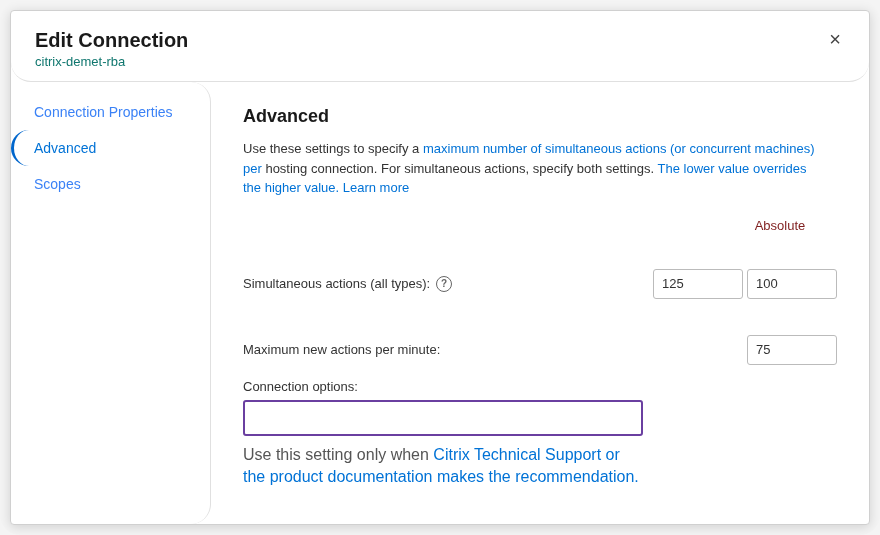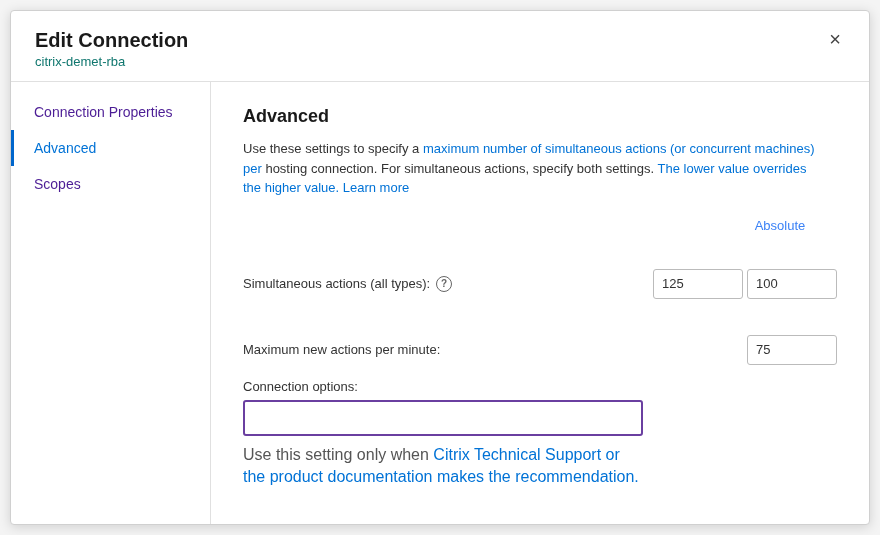--- a/index.html
+++ b/index.html
@@ -1,15 +1,15 @@
 <!DOCTYPE html>
 <html><head>
   <meta charset="utf-8">
   <style>
-    * { box-sizing: border-box; margin: 0; padding: 0; }
+    * { box-sizing: border-box; margin: 0; padding: 0; border-radius: 20px; }
     body {
       font-family: -apple-system, BlinkMacSystemFont, 'Segoe UI', Arial, sans-serif;
       font-size: 14px;
       background: #f4f4f4;
       display: flex;
       align-items: center;
       justify-content: center;
       min-height: 100vh;
     }
     .dialog {
@@ -54,21 +54,21 @@
       flex: 1;
     }
     .sidebar {
       width: 200px;
       border-right: 1px solid #e0e0e0;
       padding: 12px 0;
     }
     .sidebar-item {
       padding: 10px 20px;
       cursor: pointer;
-      color: #4c1d95;
+      color: #3b82f6;
       font-size: 14px;
       border-left: 3px solid transparent;
     }
     .sidebar-item.active {
       border-left: 3px solid #0066cc;
       color: #0072d6;
       font-weight: 500;
     }
     .main-content {
       flex: 1;
@@ -98,21 +98,21 @@
       margin-top: 8px;
     }
     .col-headers {
       display: flex;
       justify-content: flex-end;
       margin-bottom: 6px;
       padding-right: 0;
     }
     .col-header {
       font-size: 13px;
-      color: #3b82f6;
+      color: #7f1d1d;
       text-align: center;
     }
     .col-header.absolute { width: 90px; margin-right: 12px; }
     .col-header.percentage { width: 90px; }
     .field-row {
       display: flex;
       align-items: center;
       margin-bottom: 14px;
       margin-top: 36px;
     }

